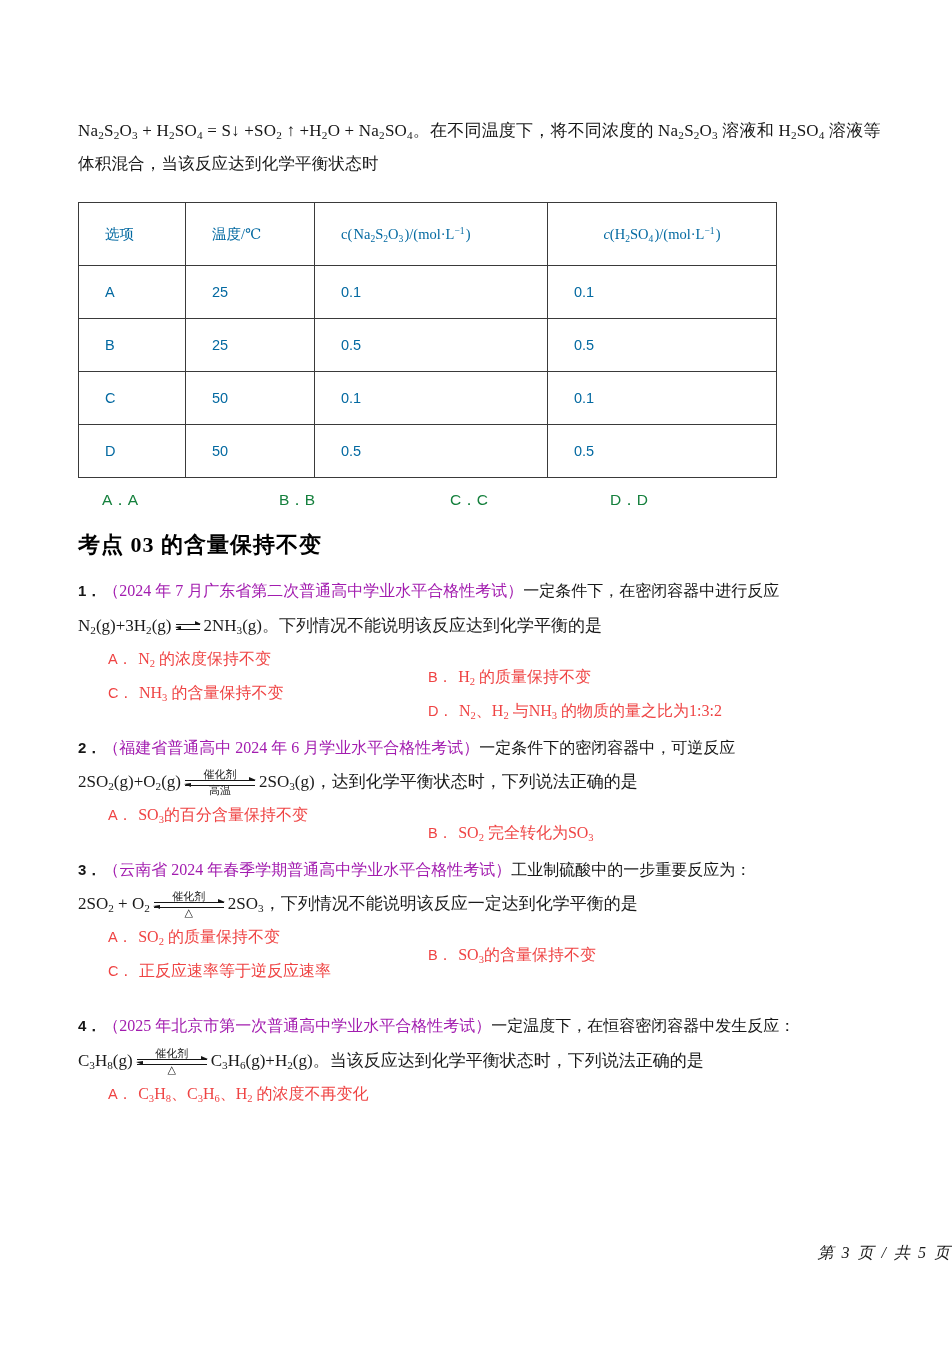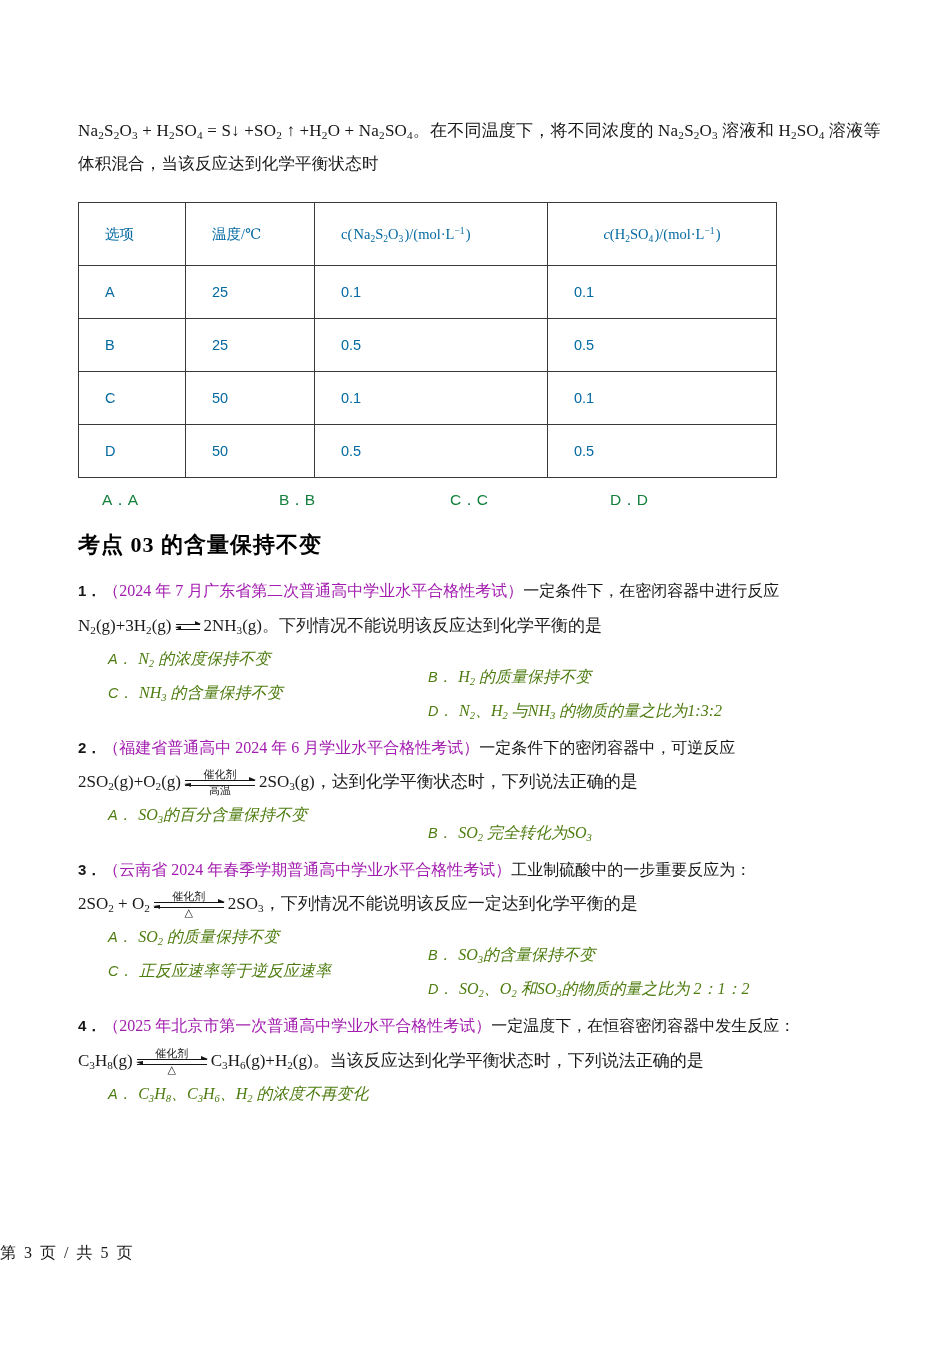--- a/index.html
+++ b/index.html
@@ -138,22 +138,21 @@
   .src { color: #a21caf; }
 
   .opts {
     margin-top: 6px;
     margin-left: 30px;
   }
   .opt-row {
     position: relative;
     height: 34px;
     font-size: 16px;
-    color: #4d7c0f;
-    font-style: italic;
+    color: #ef4444;
   }
   .opt-row .left { position: absolute; left: 0; top: 0; white-space: nowrap;}
   .opt-row .right { position: absolute; left: 320px; top: 18px; white-space: nowrap;}
   .opt-letter {
     font-family: "Liberation Sans", "DejaVu Sans", sans-serif;
     font-size: 14.5px;
     margin-right: 6px;
   }
 
   
@@ -240,25 +239,26 @@
     border-bottom: 3px solid transparent;
     border-top: 0.5px solid transparent;
   }
 
   
   .footer {
     position: absolute;
     left: 0;
     top: 1243px;
     width: 952px;
-    text-align: left;
+    text-align: right;
     font-size: 16px;
     color: #1a1a1a;
     font-family: "Liberation Serif", "DejaVu Serif", serif;
     letter-spacing: 2px;
+    font-style: italic;
   }
 </style>
 </head>
 <body>
 
 <div class="page">
   <div class="content">
 
     <div>
       <div class="para eqline">
@@ -368,21 +368,20 @@
               <span class="head-l"></span>
             </span><span class="below">△</span></span><span class="serif-math">2SO<sub>3</sub></span><span>，下列情况不能说明该反应一定达到化学平衡的是</span>
       </div>
       <div class="opts">
         <div class="opt-row">
           <span class="left"><span class="opt-letter">A．</span><span class="serif-math">SO<sub>2</sub></span> 的质量保持不变</span>
           <span class="right"><span class="opt-letter">B．</span><span class="serif-math">SO<sub>3</sub></span>的含量保持不变</span>
         </div>
         <div class="opt-row">
           <span class="left"><span class="opt-letter">C．</span>正反应速率等于逆反应速率</span>
-          <span class="right"><span class="opt-letter">D．</span><span class="serif-math">SO<sub>2</sub></span>、<span class="serif-math">O<sub>2</sub></span> 和<span class="serif-math">SO<sub>3</sub></span>的物质的量之比为 2：1：2</span>
         </div>
       </div>
     </div>
 
     <div class="question">
       <div class="qhead">
         <span class="qnum">4．</span><span class="src">（2025 年北京市第一次普通高中学业水平合格性考试）</span><span>一定温度下，在恒容密闭容器中发生反应：</span>
       </div>
       <div class="eqline">
         <span class="serif-math">C<sub>3</sub>H<sub>8</sub>(g)</span><span class="rxn-arrow"><span class="above">催化剂</span><span class="bars">

